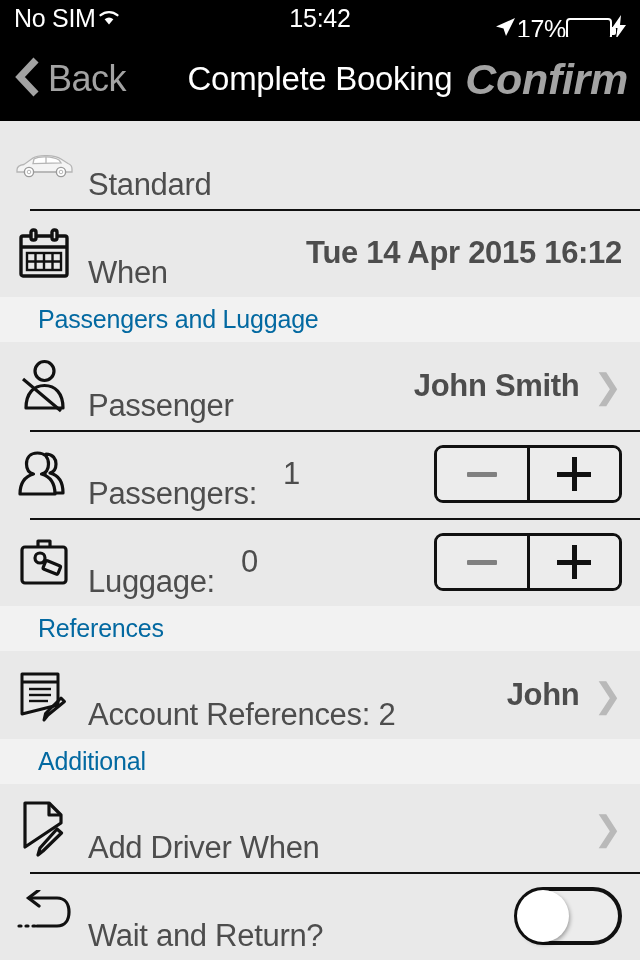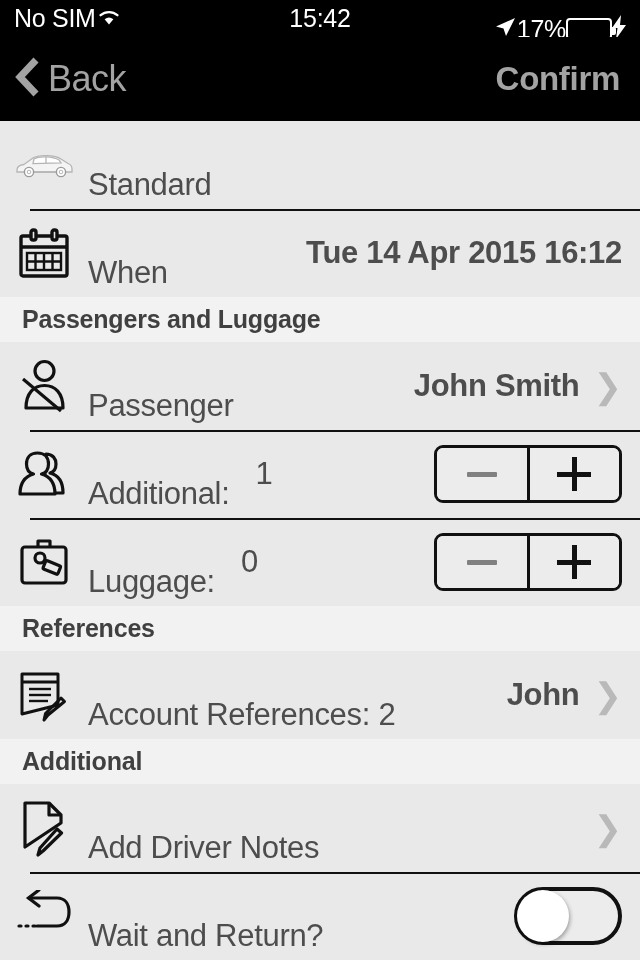--- a/index.html
+++ b/index.html
@@ -43,30 +43,30 @@
   .nav-back {
     display: flex; align-items: center; gap: 8px;
     padding-left: 14px; color: #a3a3a3; justify-content: flex-end;
   }
   .nav-back-label { font-size: 36px; letter-spacing: -0.5px; }
   .nav-title {
     position: absolute; left: 0; right: 0; text-align: center;
     color: #fff; font-size: 33px; letter-spacing: -0.3px;
   }
   .nav-confirm {
-    position: absolute; right: 20px; color: #a3a3a3;
-    font-size: 33px; font-weight: bold; letter-spacing: -0.3px;
+    position: absolute; right: 12px; color: #a3a3a3;
+    font-size: 43px; font-weight: bold; letter-spacing: -0.3px; font-style: italic;
   }
 
   
   .section-header {
     background: #f2f2f2; height: 48px;
     display: flex; align-items: center;
-    padding-left: 22px;
-    font-size: 25px; font-weight: bold; color: #404040;
+    padding-left: 38px;
+    font-size: 25px; font-weight: normal; color: #0369a1;
     letter-spacing: -0.2px;
   }
   .rows { background: #e9e9e9; }
   .row {
     height: 88px; display: flex; align-items: center;
     position: relative; padding-right: 18px;
   }
   .row + .row::before {
     content: ""; position: absolute; left: 30px; right: 0; top: 0;
     height: 2px; background: #111;
@@ -161,20 +161,21 @@
 
   <div class="navbar">
     <div class="nav-back">
       <span>
         <svg width="26" height="42" viewBox="0 0 26 42">
           <path d="M22 4 L6 21 L22 38" stroke="#a3a3a3" stroke-width="7" fill="none" stroke-linejoin="miter"></path>
         </svg>
       </span>
       <span class="nav-back-label">Back</span>
     </div>
+    <div class="nav-title">Complete Booking</div>
     <div class="nav-confirm">Confirm</div>
   </div>
 
   <div class="rows">
     <div class="row">
       <div class="icon-cell">
         <svg width="62" height="34" viewBox="0 0 62 34">
           <g stroke="#b5b5b5" stroke-width="1.3" fill="none">
             <path d="M4 22 C4 19 7 17 11 16.5 L20 10 C23 8 28 7.4 34 7.6 C40 7.8 45 9 48 11 L55 15.5 C58 16.4 59 18 59 21 L59 24 L52 24 L50 24 L14 24 L11 24 L4 24 Z" fill="#f4f4f4"></path>
             <path d="M21 11 C24 9.2 28 8.7 33 8.9 C38 9.1 43 10.2 46 12 L48 15 L20 15.6 Z" fill="#fff"></path>
@@ -237,21 +238,21 @@
 
     <div class="row">
       <div class="icon-cell">
         <svg width="56" height="52" viewBox="0 0 56 52">
           <g stroke="#111" stroke-width="3.2" fill="#e9e9e9" stroke-linejoin="round">
             <path d="M30 6 C37 6 40 11 40 16 C40 21 37.5 24 34 25 C42 27 47 33 47 45 L28 45 Z"></path>
             <path d="M21.5 5 C29 5 32.5 10 32.5 16 C32.5 21.5 29.5 25 25.5 26 C34 28.5 39 35 39 46 L4 46 C4 35 9 28.5 17.5 26 C13.5 25 10.5 21.5 10.5 16 C10.5 10 14 5 21.5 5 Z"></path>
           </g>
         </svg>
       </div>
-      <span class="row-label">Additional:</span>
+      <span class="row-label">Passengers:</span>
       <span class="row-count">1</span>
       <div class="stepper">
         <div class="stepper-btn">
           <span class="minus-glyph"></span>
         </div>
         <div class="stepper-btn">
           <span class="plus-glyph"></span>
         </div>
       </div>
     </div>
@@ -310,21 +311,21 @@
     <div class="row">
       <div class="icon-cell">
         <svg width="54" height="58" viewBox="0 0 54 58">
           <g stroke="#111" stroke-width="3.2" fill="none" stroke-linejoin="round">
             <path d="M8 4 L32 4 L44 16 L44 24 L8 48 Z"></path>
             <path d="M32 4 L32 16 L44 16"></path>
             <path d="M26 52 L21 56 L23 49 L40 30 L44.5 34 Z"></path>
           </g>
         </svg>
       </div>
-      <span class="row-label">Add Driver Notes</span>
+      <span class="row-label">Add Driver When</span>
       <span class="chev chev-only">❯</span>
     </div>
 
     <div class="row">
       <div class="icon-cell">
         <svg width="58" height="52" viewBox="0 0 58 52">
           <g stroke="#111" stroke-width="3.2" fill="none" stroke-linecap="round">
             <path d="M14 8 L42 8 C50 8 54 14 54 22 C54 30 50 36 42 36 L22 36"></path>
             <path d="M24 0 L13.5 8 L24 16"></path>
             <line x1="4" y1="36" x2="22" y2="36" stroke-dasharray="2 5"></line>

